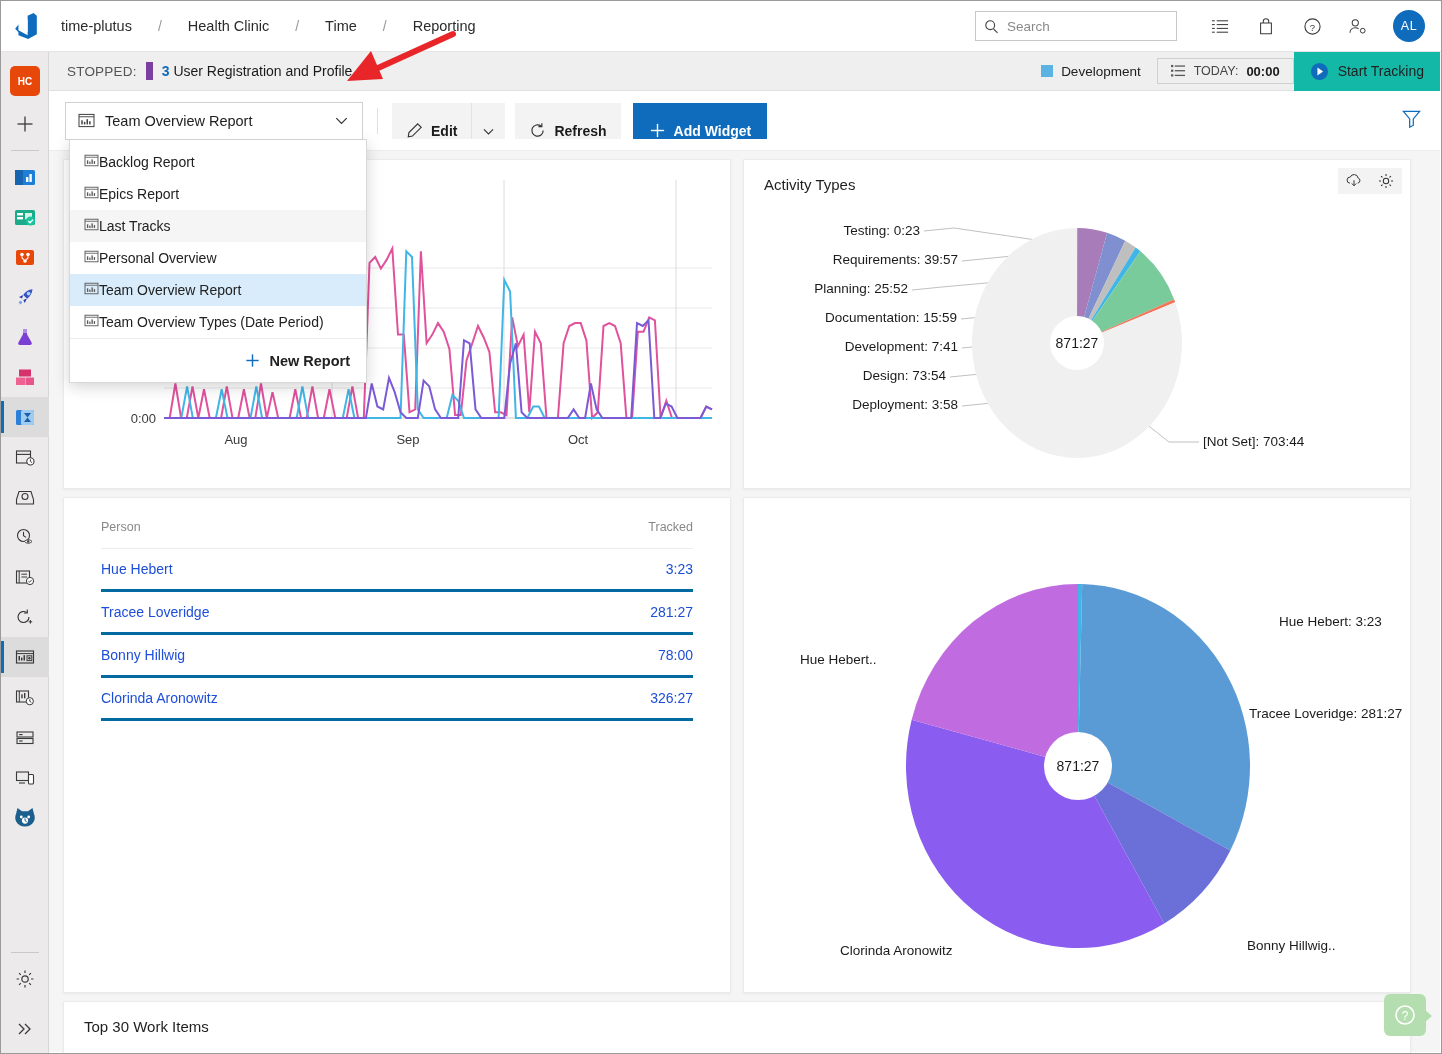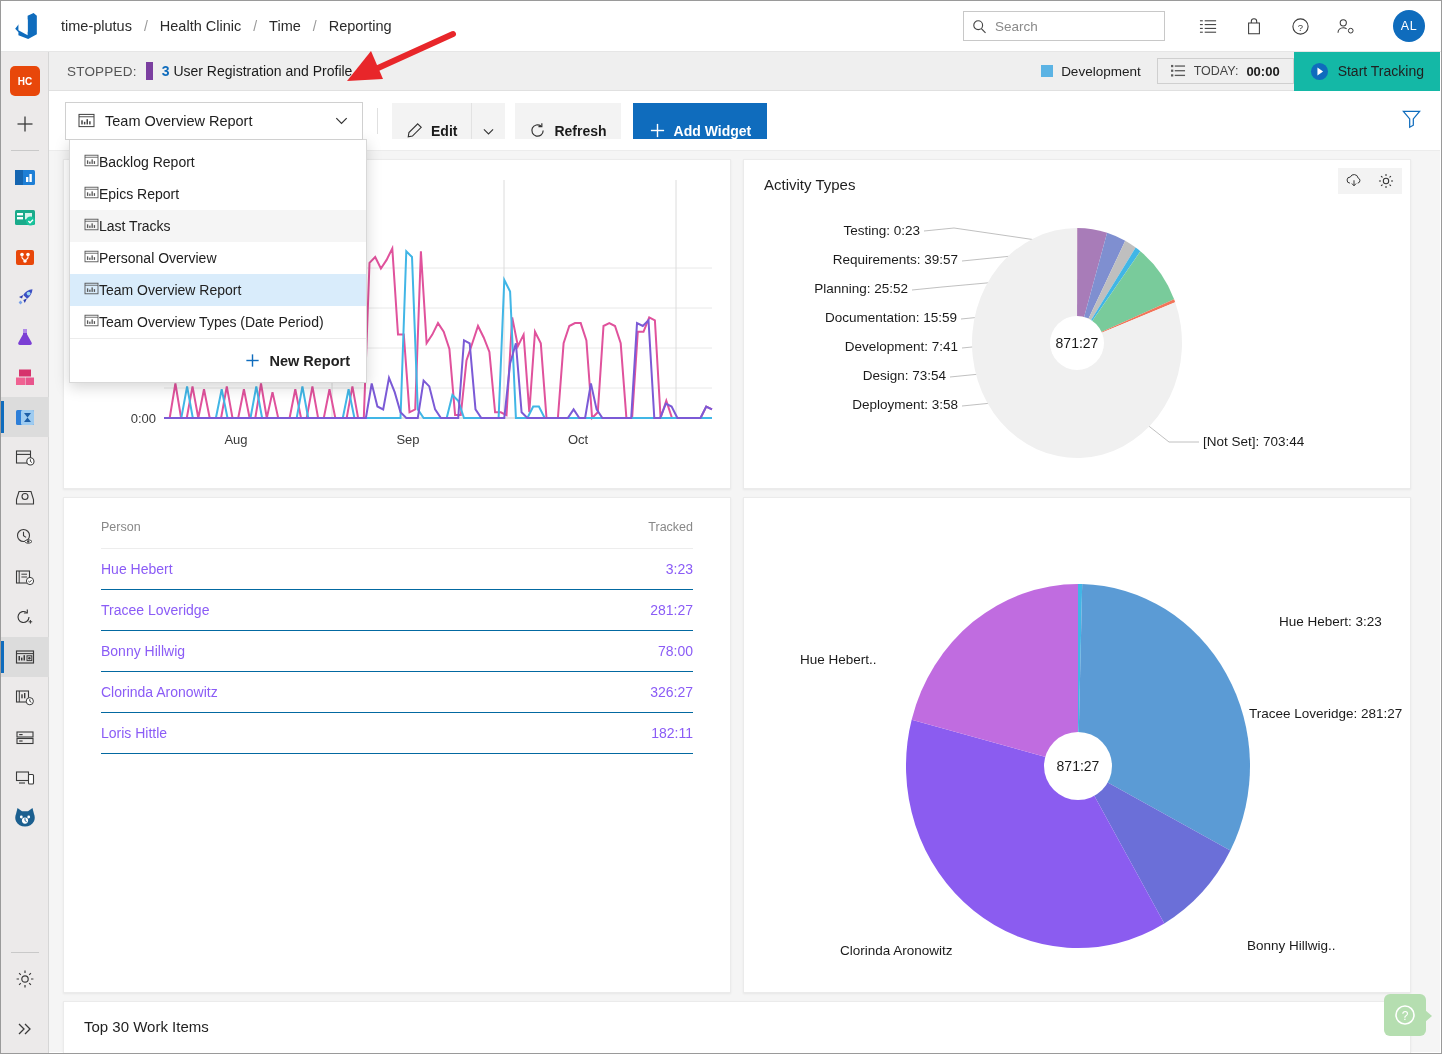--- a/index.html
+++ b/index.html
@@ -10,28 +10,28 @@
     background:#ffffff;
     overflow:hidden;
     position:relative;
     color:#212121;
   }
   .frame { position:absolute; inset:0; border:1px solid #9a9a9a; overflow:hidden; background:#fff; }
 
   
   .topbar { position:absolute; left:0; top:0; width:1440px; height:51px; background:#fff; border-bottom:1px solid #e6e6e6; display:flex; align-items:center; }
   .az-logo { width:50px; height:51px; display:flex; align-items:center; justify-content:center; }
-  .breadcrumb { display:flex; font-size:14.5px; color:#333; gap:2px; }
+  .breadcrumb { display:flex; font-size:14.5px; color:#333; gap:16px; }
   .bc-item { padding:0 10px; color:#2b2b2b; cursor:pointer; }
   .bc-sep { color:#999; font-size:14px; }
   .hdr-right { margin-left:auto; display:flex; align-items:center; gap:0; padding-right:16px; }
   .searchbox { width:202px; height:30px; border:1px solid #c8c8c8; background:#fff; display:flex; align-items:center; padding:0 8px; gap:8px; margin-right:20px; }
   .searchbox .ph { color:#8a8a8a; font-size:13.5px; }
   .hicon { width:46px; height:44px; display:flex; align-items:center; justify-content:center; cursor:pointer; }
-  .avatar { width:32px; height:32px; border-radius:50%; background:#0f6cbd; color:#fff; font-size:12.5px; display:flex; align-items:center; justify-content:center; letter-spacing:.5px; margin-left:24px; }
+  .avatar { width:32px; height:32px; border-radius:50%; background:#0f6cbd; color:#fff; font-size:12.5px; display:flex; align-items:center; justify-content:center; letter-spacing:.5px; margin-left:12px; }
 
   
   .rail { position:absolute; left:0; top:51px; width:48px; bottom:0; background:#eceaea; border-right:1px solid #d6d6d6; }
   .rail-inner { position:relative; height:100%; }
   .rail-item { width:48px; height:40px; display:flex; align-items:center; justify-content:center; cursor:pointer; position:relative; }
   .rail-item.square { height:46px; }
   .proj-badge { width:30px; height:30px; border-radius:5px; background:#e8470a; color:#fff; font-size:10px; font-weight:bold; display:flex; align-items:center; justify-content:center; }
   .rail-sep { width:28px; height:1px; background:#c9c9c9; margin:6px auto; }
   .rail-item.active { background:#dcdcdc; }
   .rail-item.active::before { content:""; position:absolute; left:0; top:4px; bottom:4px; width:3px; background:#0f6cbd; }
@@ -79,21 +79,21 @@
   #w-burndown { left:14px; top:8px; width:668px; height:330px; }
   #w-activity  { left:694px; top:8px; width:668px; height:330px; }
   #w-teamtime  { left:14px; top:346px; width:668px; height:496px; }
   #w-person    { left:694px; top:346px; width:668px; height:496px; }
   #w-top30     { left:14px; top:850px; width:1348px; height:120px; }
 
   
   table.tt { width:calc(100% - 74px); margin:22px 37px 0 37px; border-collapse:collapse; }
   table.tt th { text-align:left; font-weight:normal; font-size:12.5px; color:#888; padding:0 0 14px 0; border-bottom:1px solid #ededed; }
   table.tt th.num, table.tt td.num { text-align:right; }
-  table.tt td { font-size:14px; color:#8b5cf6; padding:12px 0; border-bottom:1px solid #0369a1; }
+  table.tt td { font-size:14px; color:#1d4ed8; padding:12px 0; border-bottom:3px solid #0369a1; }
 
   .chart-lbl { font-size:13.5px; fill:#1b1b1b; font-family:"Liberation Sans", sans-serif; }
   .axis-lbl { font-size:13px; fill:#3a3a3a; font-family:"Liberation Sans", sans-serif; }
   .center-lbl { font-size:14px; fill:#1b1b1b; font-family:"Liberation Sans", sans-serif; }
 
   
   .arrow-ann { position:absolute; left:330px; top:28px; z-index:80; pointer-events:none; }
 
   
   .help-fab { position:absolute; right:14px; bottom:16px; width:42px; height:42px; background:#b5deb0; border-radius:6px; display:flex; align-items:center; justify-content:center; z-index:70; cursor:pointer; }
@@ -520,24 +520,20 @@
               <td class="num">281:27</td>
             </tr>
             <tr>
               <td>Bonny Hillwig</td>
               <td class="num">78:00</td>
             </tr>
             <tr>
               <td>Clorinda Aronowitz</td>
               <td class="num">326:27</td>
             </tr>
-            <tr>
-              <td>Loris Hittle</td>
-              <td class="num">182:11</td>
-            </tr>
           </tbody>
       </table>
     </div>
 
     <div class="widget" id="w-person">
       <svg width="668" height="450" viewBox="0 0 668 450" style="position:absolute; left:0; top:40px;">
         <g id="person-slices">
             <path d="M 334 228 L 334 46 A 172 182 0 0 1 338.19116318351183 46.05404034596336 Z" fill="#41b6e6"></path>
             <path d="M 334 228 L 338.19116318351183 46.05404034596336 A 172 182 0 0 1 486.338980067325 312.49782615515187 Z" fill="#5b9bd5"></path>
             <path d="M 334 228 L 486.338980067325 312.49782615515187 A 172 182 0 0 1 420.298747828101 385.4336901572217 Z" fill="#6b6fd8"></path>

